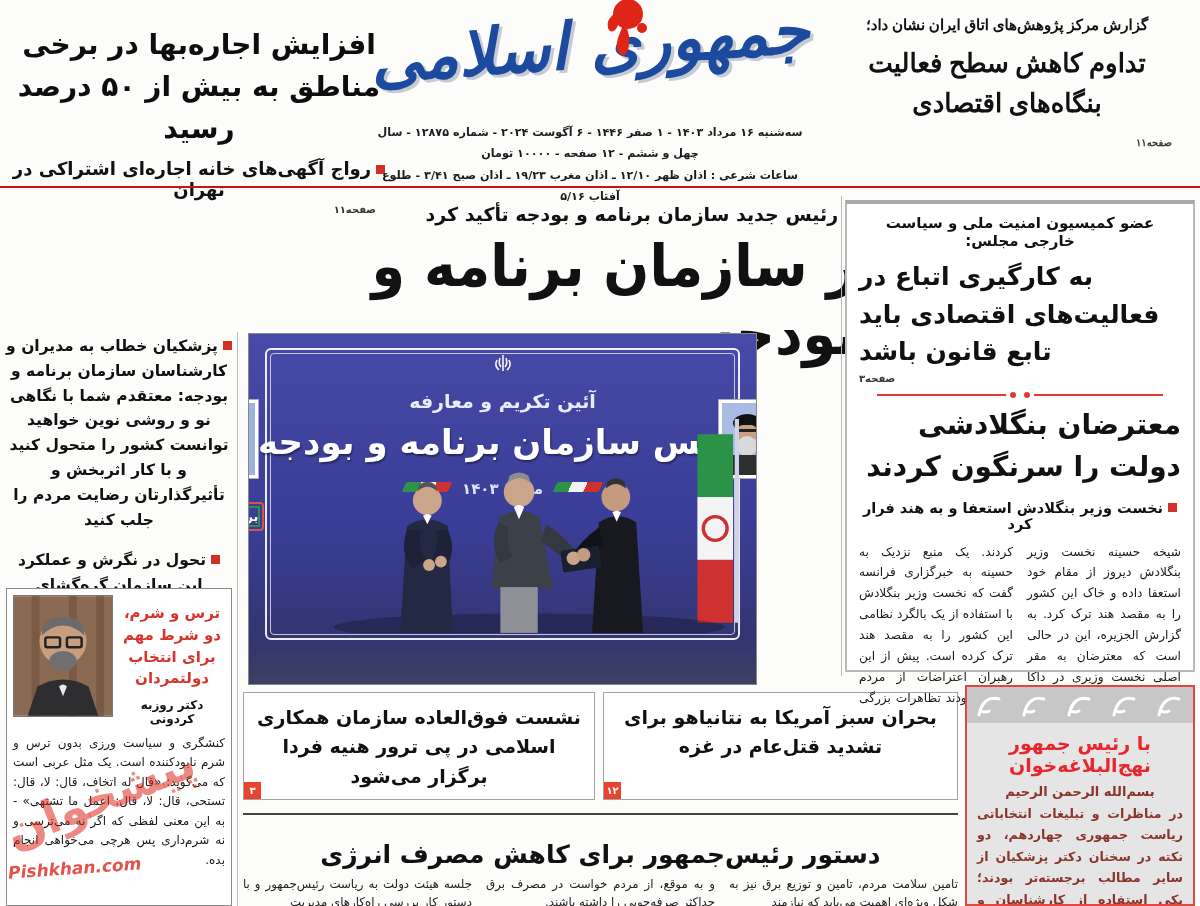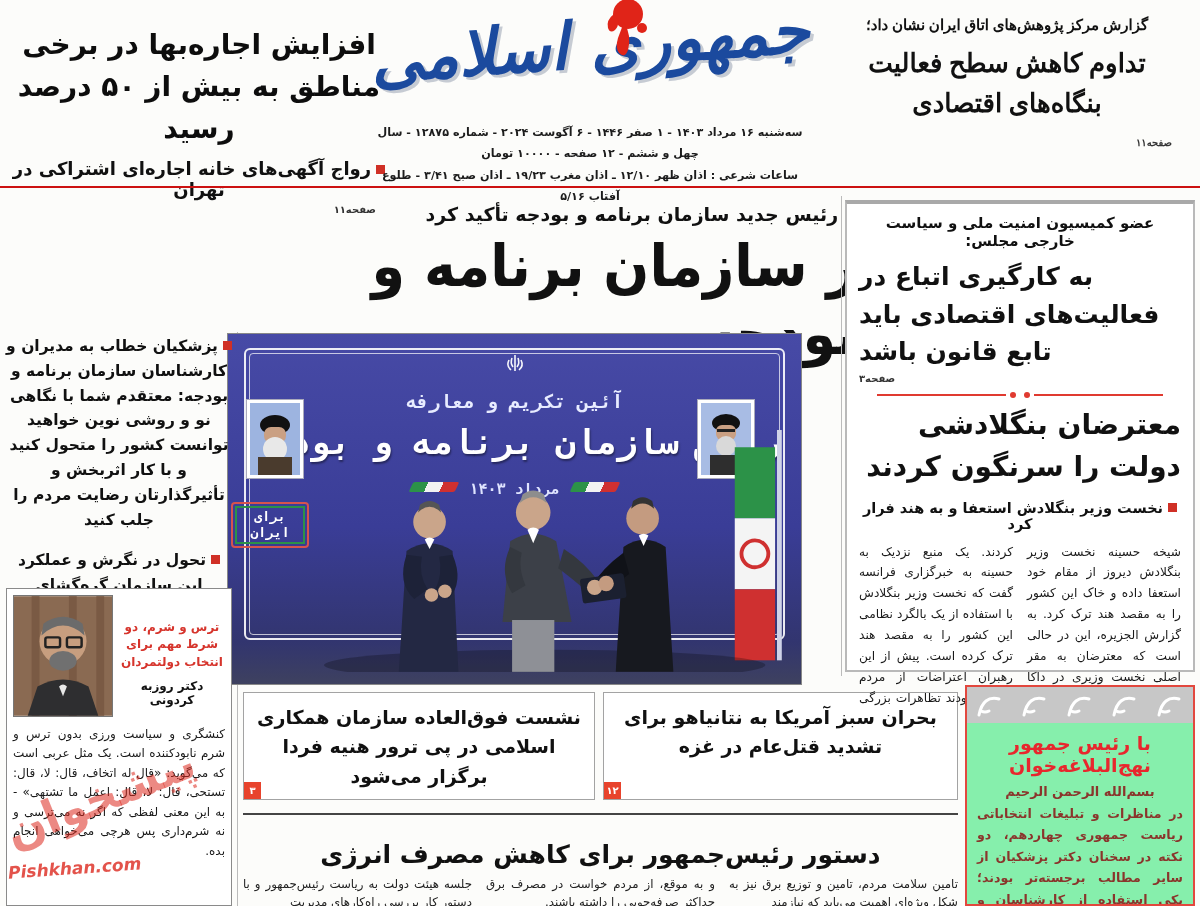--- a/index.html
+++ b/index.html
@@ -31,23 +31,23 @@
   .redline { position:absolute; top:186px; left:0; width:1200px; height:2px; background:#cc1111; }
 
   
   .lead-kicker { position:absolute; top:203px; right:0; width:840px; text-align:center;
     font-size:19px; font-weight:bold; }
   .lead-headline { position:absolute; top:232px; right:0; width:840px; text-align:center;
     font-size:54px; font-weight:bold; letter-spacing:-1px; transform:scaleY(1.08); transform-origin:top; }
   .vd { position:absolute; background:#bbb; width:1px; }
 
   
-  .photo { position:absolute; top:333px; left:227px; width:575px; height:352px;
+  .photo { position:absolute; top:333px; left:248px; width:509px; height:352px;
     background:linear-gradient(180deg,#474aa6 0%, #3a3d97 55%, #32356f 88%, #3e415f 100%);
-    border:1px solid #888; overflow:hidden;font-family:Liberation Mono, monospace; }
+    border:1px solid #888; overflow:hidden; }
   .frame1 { position:absolute; inset:14px 16px 44px 16px; border:2px solid rgba(255,255,255,.9); border-radius:6px; }
   .frame2 { position:absolute; inset:19px 21px 49px 21px; border:1px solid rgba(255,255,255,.7); border-radius:4px; }
   .emblem { position:absolute; top:18px; left:0; right:0; text-align:center; color:#fff; font-size:20px; opacity:.95; }
   .banner-top { position:absolute; top:56px; right:0; left:0; text-align:center;
     color:#e8ecff; font-size:19px; font-weight:bold; letter-spacing:8px; }
   .banner-main { position:absolute; top:88px; right:0; left:0; text-align:center;
     color:#ffffff; font-size:34px; font-weight:bold; text-shadow:1px 2px 2px rgba(0,0,0,.4); }
   .banner-date { position:absolute; top:146px; right:0; left:0; text-align:center;
     color:#dfe4ff; font-size:15px; font-weight:bold; letter-spacing:6px; }
   .ribbon { display:inline-block; width:46px; height:10px; margin:0 12px; vertical-align:2px;
@@ -84,39 +84,39 @@
   .dotdiv { display:flex; align-items:center; margin:8px 18px 6px; }
   .dotdiv .ln { flex:1; height:2px; background:#e03a30; }
   .dotdiv .dot { width:6px; height:6px; border-radius:50%; background:#e03a30; margin:0 4px; }
   .bd-headline { text-align:right; font-size:28px; font-weight:bold; line-height:1.5; margin-top:2px; }
   .bd-sub { text-align:center; font-size:14.5px; font-weight:bold; margin-top:12px; }
   .bd-body { margin-top:10px; font-size:12.2px; line-height:1.72; text-align:justify;
     column-count:2; column-gap:14px; height:178px; overflow:hidden; color:#1a1a1a; }
   .bd-more { font-size:11.5px; font-weight:bold; color:#d03026; margin-top:4px; }
 
   .redbox { position:absolute; top:685px; right:5px; width:230px; height:221px; border:2px solid #e2473d;
-    background:#86efac; overflow:hidden; }
+    background:#e5e5e5; overflow:hidden; }
   .redband { height:36px; background:#c7c7c7; display:flex; align-items:center; justify-content:space-around; overflow:hidden; }
   .redband svg { width:30px; height:28px; }
   .redbox h2 { margin-top:9px; text-align:center; color:#e8262d; font-size:19px; font-weight:bold; }
   .basmala { margin-top:8px; text-align:center; font-size:13px; font-weight:bold; color:#8a352c; }
   .redbox .body { padding:4px 10px; font-size:12.6px; line-height:1.7; text-align:justify; color:#8a352c; font-weight:bold; }
 
   
   .bullets { position:absolute; top:334px; left:6px; width:226px; text-align:center; }
   .bullets p { font-size:15.5px; font-weight:bold; line-height:1.6; margin-bottom:16px; }
   .bullets .pageref { display:block; text-align:right; }
 
   .opinion { position:absolute; top:588px; left:6px; width:226px; height:318px; border:1px solid #8a8a8a;
     padding:6px; overflow:hidden; background:#fff; }
   .op-top { display:flex; flex-direction:row; gap:6px; }
   .op-photo { width:100px; height:122px; border:1px solid #777; flex:none; order:2; }
   .op-photo svg { width:100%; height:100%; display:block; }
   .op-head { flex:1; text-align:center; order:1; }
-  .op-title { color:#d6342c; font-size:12px; font-weight:bold; line-height:1.45; margin-top:24px; }
+  .op-title { color:#d6342c; font-size:15px; font-weight:bold; line-height:1.45; margin-top:8px; }
   .op-author { font-size:12px; font-weight:bold; margin-top:8px; }
   .op-body { margin-top:8px; font-size:12px; line-height:1.62; text-align:justify; color:#1a1a1a; }
   .op-body p { margin-bottom:2px; }
 
   .wm-fa { position:absolute; top:770px; left:-10px; width:220px; text-align:center; color:rgba(220,40,30,.55);
     font-size:46px; font-weight:bold; transform:rotate(-22deg); pointer-events:none; z-index:5; }
   .wm-en { position:absolute; top:858px; left:8px; color:rgba(220,40,30,.8); font-size:17px; font-weight:bold;
     font-style:italic; transform:rotate(-4deg); pointer-events:none; z-index:5; }
 </style>
 </head>

